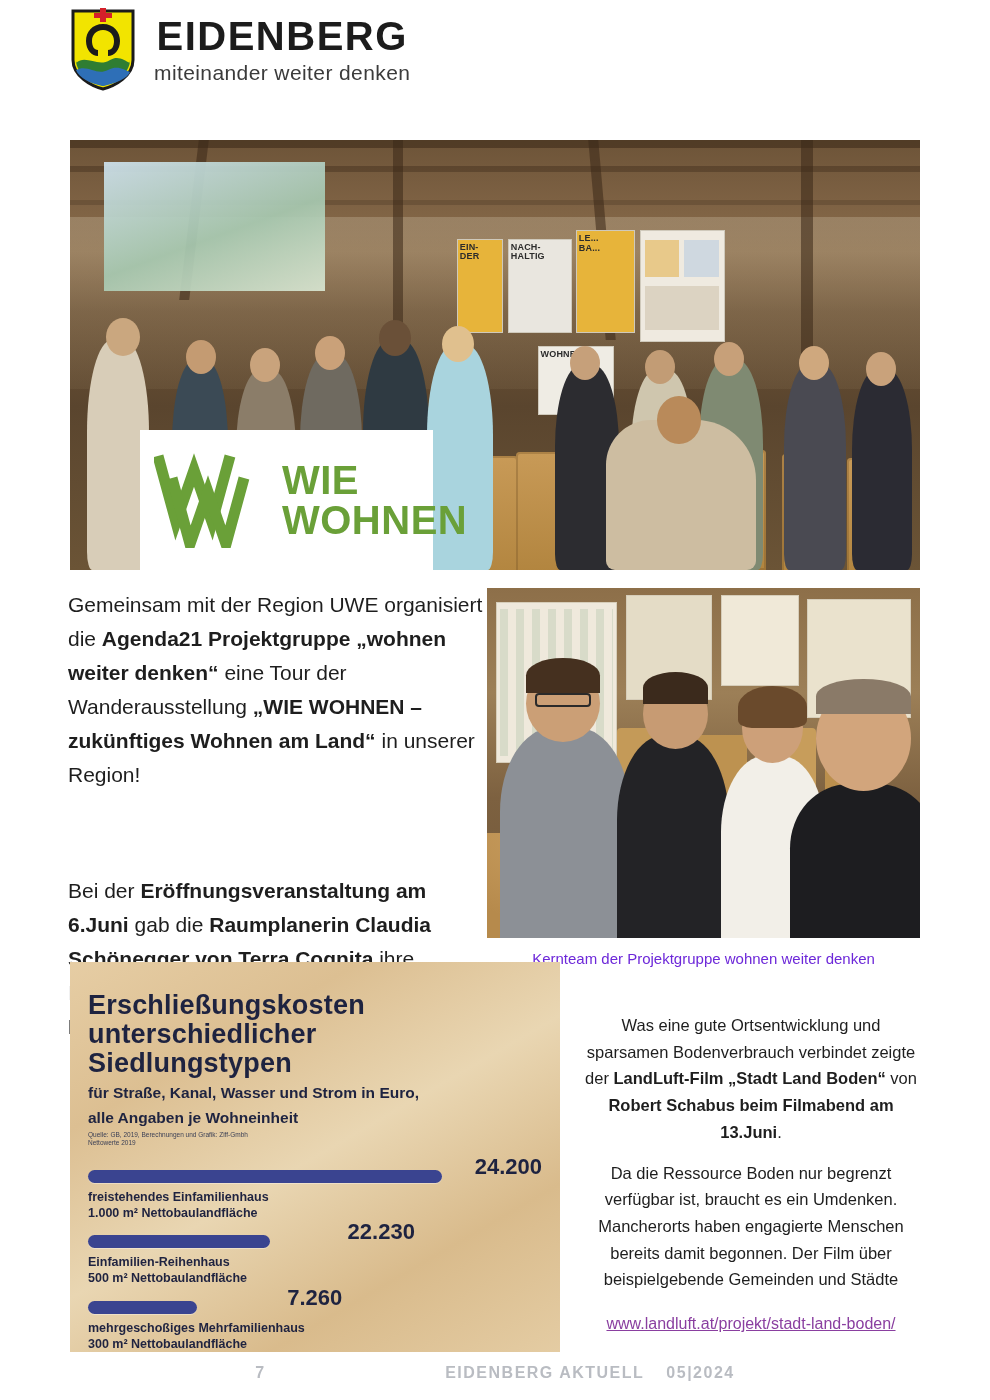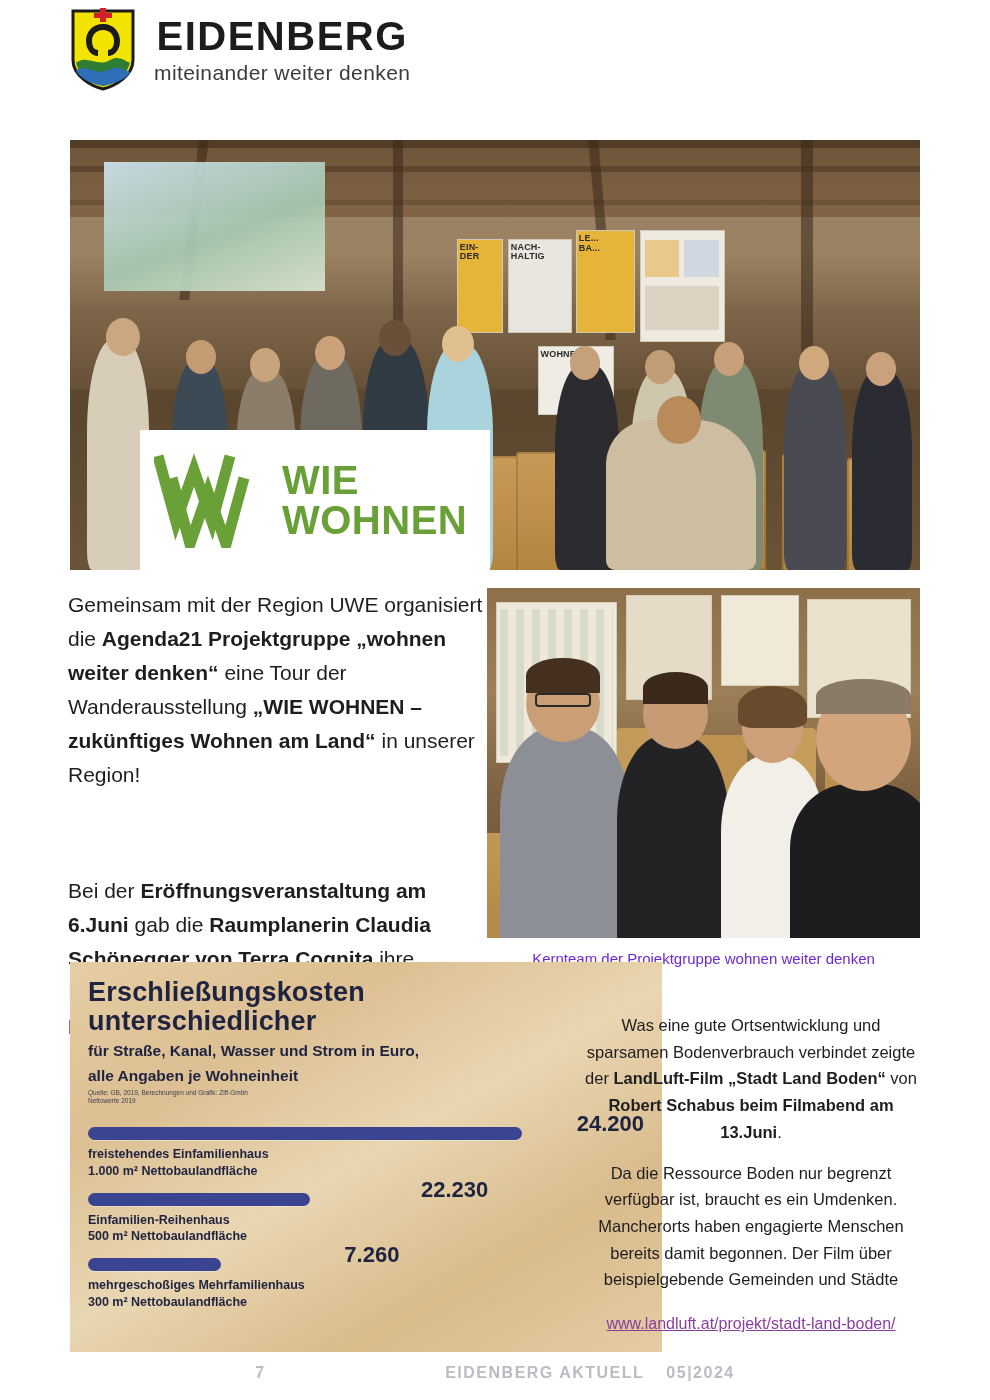--- a/index.html
+++ b/index.html
@@ -78,21 +78,21 @@
     box-shadow: inset 0 0 0 2px rgba(120,86,40,.35);
   }
   .person {
     position:absolute; bottom:0; border-radius:40% 40% 8% 8%;
   }
   .head { position:absolute; border-radius:50%; }
 
   
   .wiewohnen {
     position:absolute; left:140px; top:430px;
-    width:350px; height:140px;
+    width:293px; height:140px;
     background:#ffffff;
     display:flex; align-items:center; padding-left:14px; gap:10px;
   }
   .ww-mark { width:118px; height:96px; position:relative; }
   .ww-text { display:flex; flex-direction:column; line-height:1.0; }
   .ww-line {
     font-size:40px; font-weight:700; color:#6aa038; letter-spacing:0.5px;
   }
   .ww-line.second { font-size:40px; }
 
@@ -119,24 +119,24 @@
     position:absolute; left:0; bottom:0; width:100%; height:30%;
     background: radial-gradient(ellipse at 40% 0%, #d3a868, #b68a4c 70%);
   }
   .caption {
     position:absolute; left:487px; top:950px; width:433px;
     font-size:15px; color:#6d28d9; text-align:center;
   }
 
   
   .infographic {
-    position:absolute; left:70px; top:962px; width:592px; height:390px;
+    position:absolute; left:70px; top:962px; width:490px; height:390px;
     background: linear-gradient(150deg,#e6cda4 0%, #dcbf92 25%, #e9d6b2 50%, #d9bb8c 75%, #e4cca3 100%);
     overflow:hidden;
-    padding:16px 18px;
+    padding:29px 18px;
   }
   .ig-title {
     font-size:27px; font-weight:700; color:#1e2340; line-height:1.08;
     letter-spacing:.2px;
   }
   .ig-sub {
     font-size:15.5px; font-weight:700; color:#1e2340; line-height:1.22;
     margin-top:6px;
   }
   .ig-src { font-size:6.5px; color:#3a3f55; margin-top:3px; line-height:1.25; }
@@ -334,20 +334,21 @@
   <div style="position:absolute;left:70%;top:56%;width:34%;height:46%;background:#1d1d20;border-radius:40% 40% 0 0"></div>
   <div style="position:absolute;left:76%;top:28%;width:22%;height:30%;background:#d2a57c;border-radius:50%"></div>
   <div style="position:absolute;left:76%;top:26%;width:22%;height:10%;background:#8a7a68;border-radius:50% 50% 0 0"></div>
 </div>
 
 <div class="caption">Kernteam der Projektgruppe wohnen weiter denken</div>
 
 <div class="infographic">
   <div class="ig-title">Erschließungskosten</div>
   <div class="ig-title">unterschiedlicher</div>
+  <div class="ig-title">Siedlungstypen</div>
   <div class="ig-sub">für Straße, Kanal, Wasser und Strom in Euro,</div>
   <div class="ig-sub">alle Angaben je Wohneinheit</div>
   <div class="ig-src" style="white-space:pre-line">Quelle: GB, 2019, Berechnungen und Grafik: Ziff-Gmbh
 Nettowerte 2019</div>
 
   <div class="bar-row" style="margin-top:22px">
     <div class="bar" style="width:78%"></div>
     <div class="bar-val">24.200</div>
     <div class="bar-label">
       <div>freistehendes Einfamilienhaus</div>

